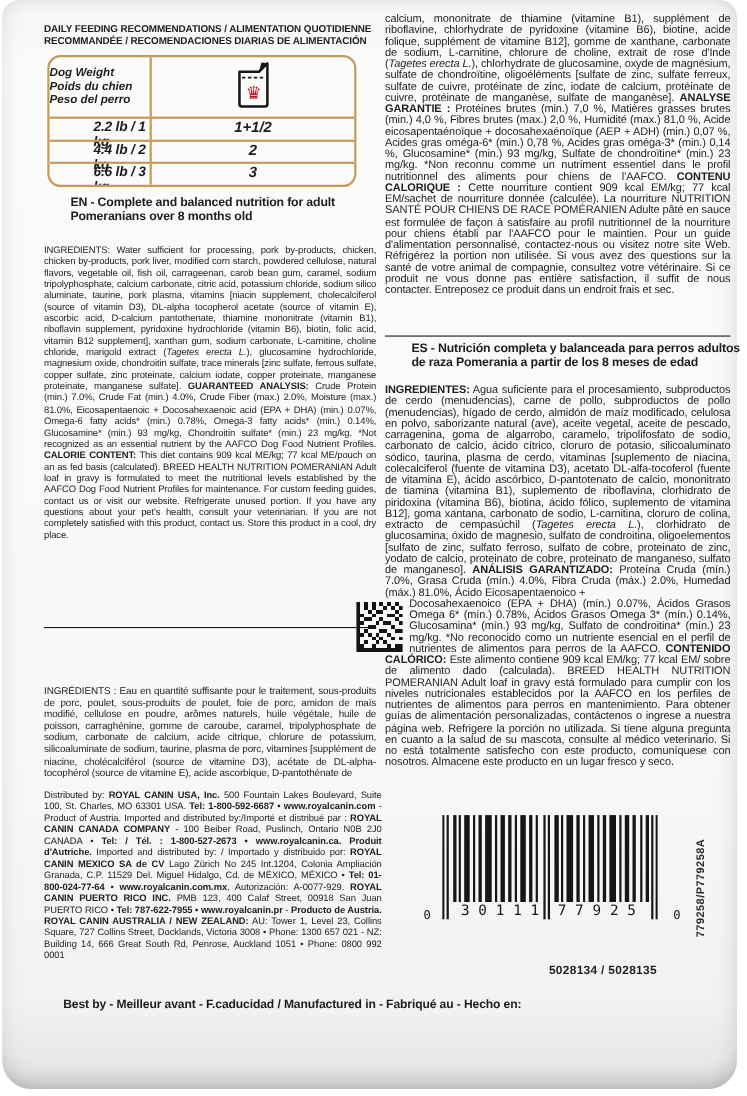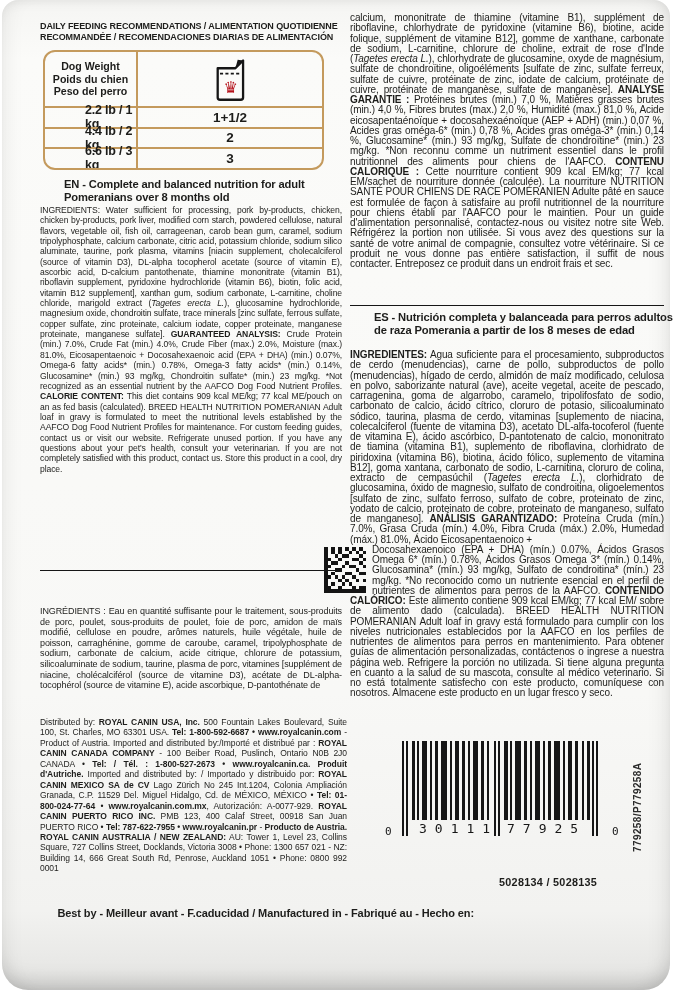--- a/index.html
+++ b/index.html
@@ -11,34 +11,34 @@
   .pouch{
     position:absolute;left:2px;top:0;width:668px;height:990px;
     background:linear-gradient(180deg,#f5f5f3 0%,#fbfbf9 6%,#f8f8f6 70%,#f2f2f0 92%,#e7e7e5 98%,#dddddb 100%);
     border-radius:16px 16px 26px 26px;
     box-shadow:inset -16px 0 22px -14px rgba(0,0,0,.10),
                inset 16px 0 22px -14px rgba(0,0,0,.07),
                inset 0 -18px 22px -14px rgba(0,0,0,.18),
                inset 0 10px 14px -10px rgba(0,0,0,.08);
   }
   .abs{position:absolute;}
-  .dense{font-size:8.6px;line-height:10.35px;text-align:justify;letter-spacing:-0.1px;}
+  .dense{font-size:8.6px;line-height:10.35px;text-align:justify;letter-spacing:-0.1px;margin-top:17px;}
   .dense2{font-size:10px;line-height:10.25px;text-align:justify;letter-spacing:-0.1px;}.dense2 p{margin:0}
   .b{font-weight:bold}.i{font-style:italic}
   .sec-head{font-weight:bold;font-size:11.2px;line-height:12.8px;letter-spacing:-0.15px;margin-left:24px;}
   .rule{border-top:1.6px solid #161616;height:0;}
 
   
   .feed-title{font-weight:bold;font-size:9px;line-height:11px;letter-spacing:-0.1px;}
   .feed-table{
     display:grid;grid-template-columns:91px 1fr;grid-template-rows:54px 20.5px 20.5px 20.5px;
     border:2.5px solid var(--table-border,#c49a5d);border-radius:12px;overflow:hidden;background:transparent;
   }
-  .ft-cell{display:flex;align-items:center;justify-content:center;
-    border-top:2.5px solid var(--table-border,#c49a5d);border-left:2.5px solid var(--table-border,#c49a5d);}
+  .ft-cell{display:flex;align-items:flex-start;justify-content:center;
+    border-top:2.5px solid var(--table-border,#c49a5d);border-left:2.5px solid var(--table-border,#c49a5d);font-style:italic;}
   .ft-cell.r0{border-top:none}.ft-cell.c0{border-left:none}
   .wt-head{flex-direction:column;font-weight:bold;font-size:10.6px;line-height:12.4px;text-align:center;}
   .wt{font-weight:bold;font-size:12.5px;letter-spacing:-0.2px;padding-left:40px;}
   .pc{font-weight:bold;font-size:13.5px;}
 
   
   .dist{font-size:8.5px;line-height:10.45px;text-align:justify;letter-spacing:-0.05px;}
   .best-by{font-weight:bold;font-size:11px;letter-spacing:-0.1px;text-align:right;}
 
   

